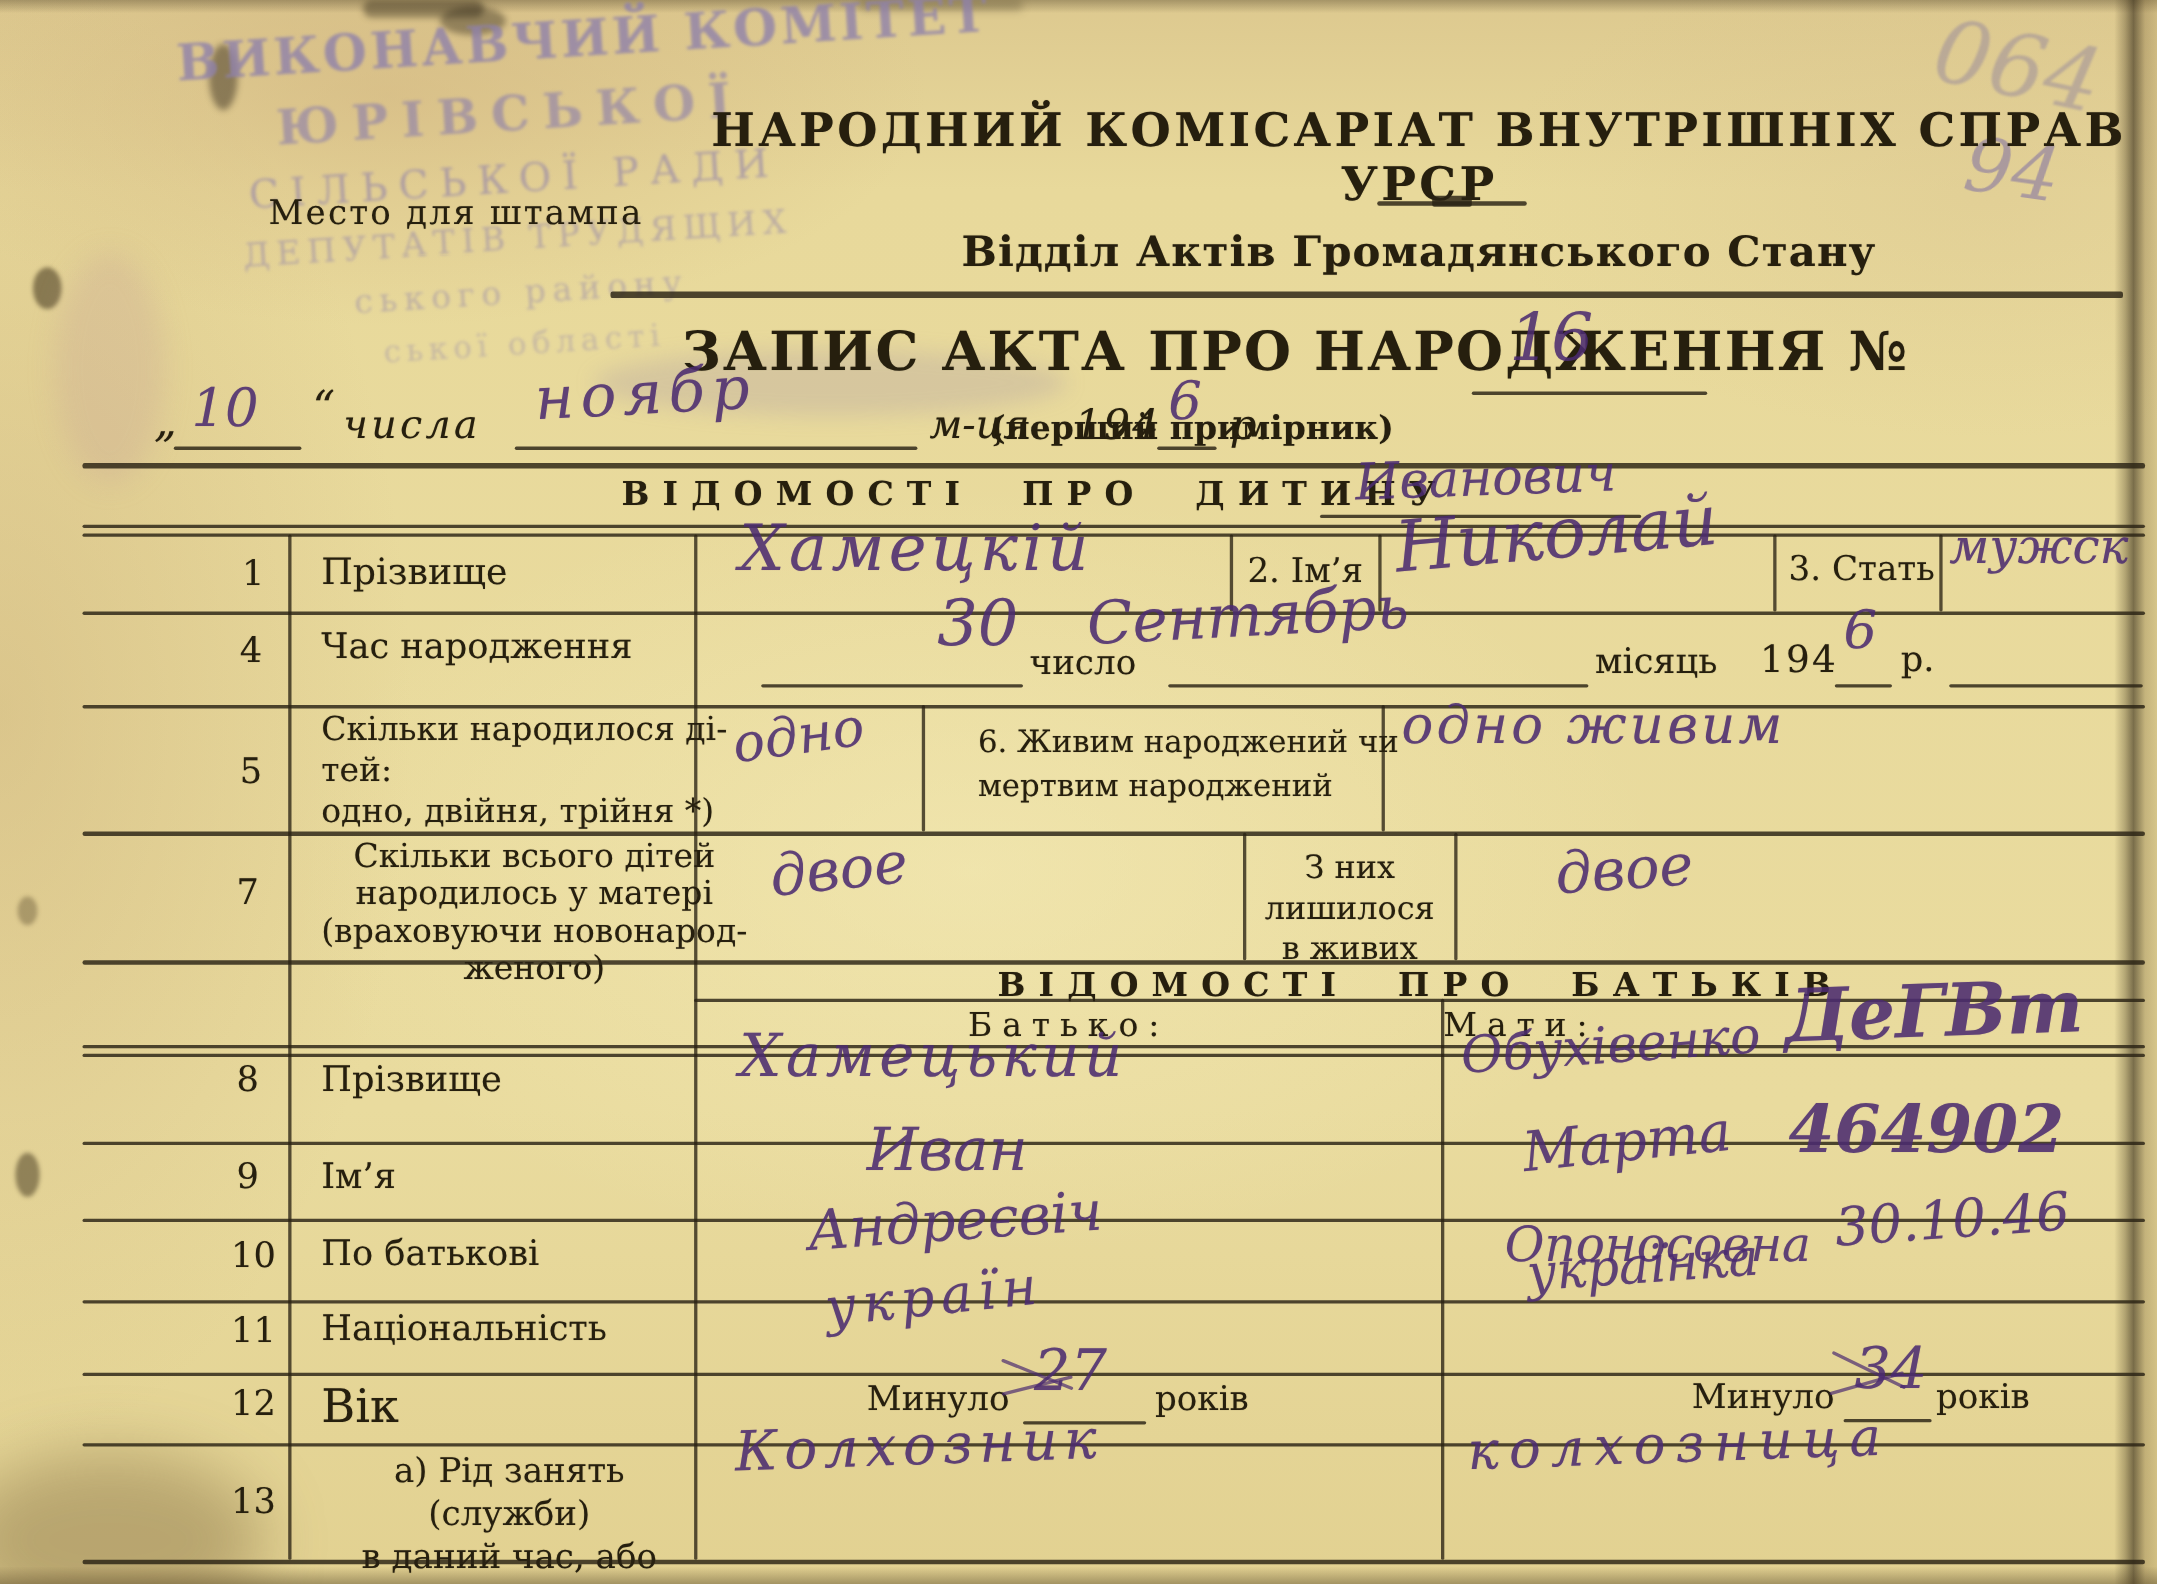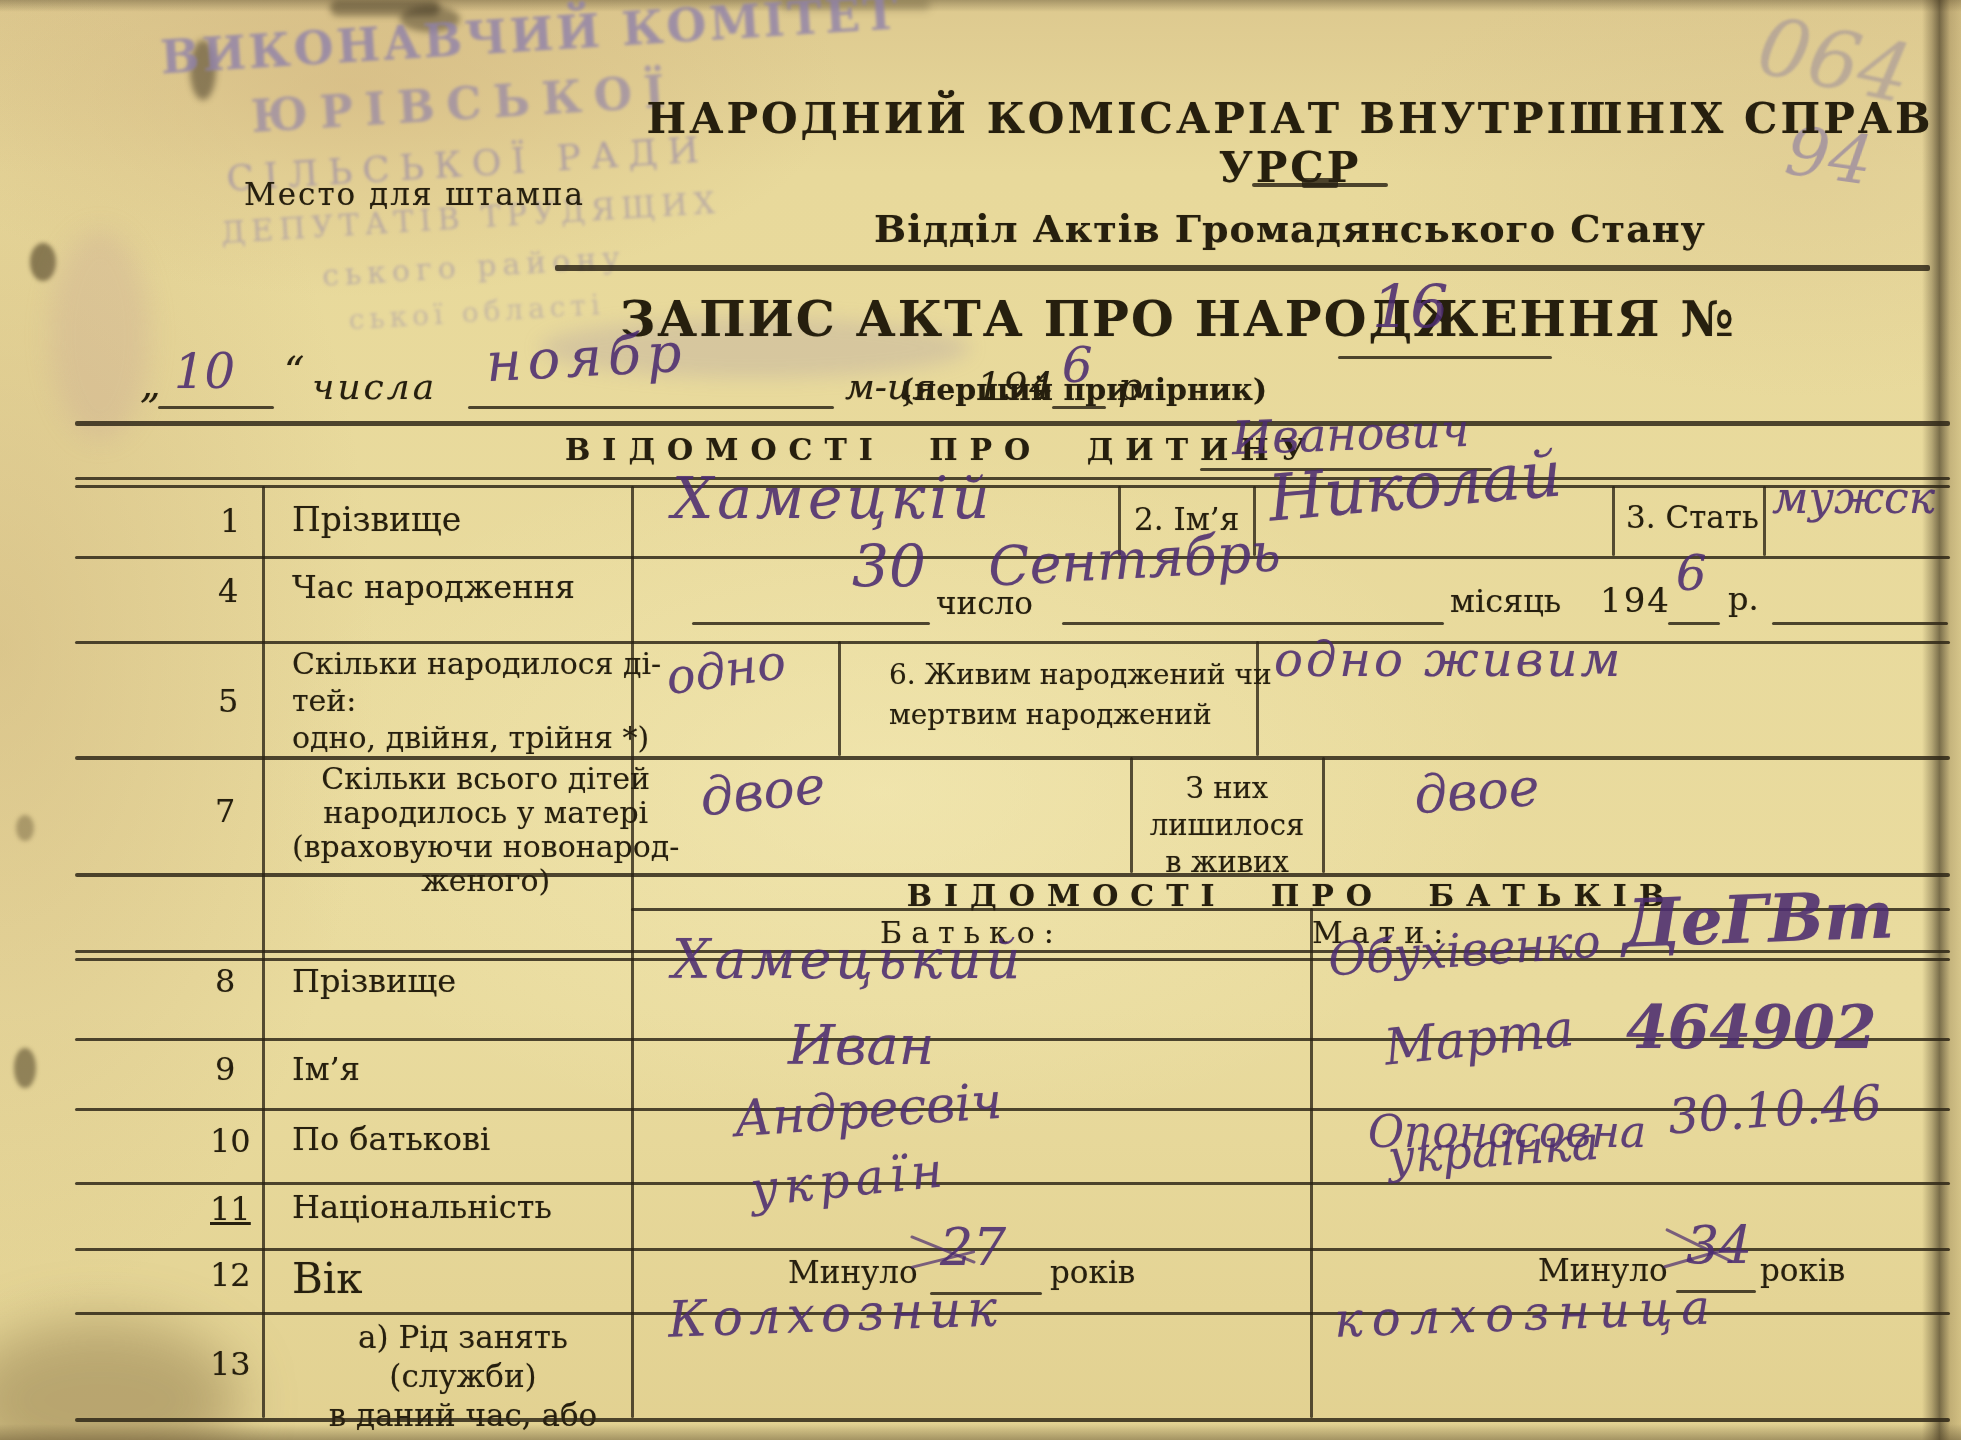--- a/index.html
+++ b/index.html
@@ -173,21 +173,21 @@
   <span class="abs hw" style="left:1626px;top:1000px;font-size:60px;font-weight:bold;">464902</span>
   <div class="abs rule" style="left:75px;top:1108px;width:1875px;height:3px;"></div>
 
   <span class="abs printed" style="left:210px;top:1122px;font-size:32px;">10</span>
   <span class="abs printed" style="left:292px;top:1120px;font-size:32px;">По батькові</span>
   <span class="abs hw" style="left:734px;top:1088px;font-size:50px;transform:rotate(-4deg);">Андреєвіч</span>
   <span class="abs hw" style="left:1368px;top:1112px;font-size:44px;">Опоносовна</span>
   <span class="abs hw" style="left:1668px;top:1088px;font-size:48px;transform:rotate(-4deg);">30.10.46</span>
   <div class="abs rule" style="left:75px;top:1182px;width:1875px;height:3px;"></div>
 
-  <span class="abs printed" style="left:210px;top:1190px;font-size:32px;text-decoration:underline;">11</span>
+  <span class="abs printed" style="left:210px;top:1190px;font-size:32px;">11</span>
   <span class="abs printed" style="left:292px;top:1188px;font-size:32px;">Національність</span>
   <span class="abs hw" style="left:750px;top:1158px;font-size:48px;letter-spacing:6px;transform:rotate(-6deg);">україн</span>
   <span class="abs hw" style="left:1388px;top:1130px;font-size:46px;transform:rotate(-4deg);">українка</span>
   <div class="abs rule" style="left:75px;top:1248px;width:1875px;height:3px;"></div>
 
   <span class="abs printed" style="left:210px;top:1256px;font-size:32px;">12</span>
   <span class="abs printed" style="left:292px;top:1254px;font-size:42px;">Вік</span>
   <span class="abs printed" style="left:788px;top:1254px;font-size:31px;">Минуло</span>
   <span class="abs hw" style="left:940px;top:1224px;font-size:52px;">27</span>
   <div class="abs scratch" style="left:908px;top:1248px;width:70px;transform:rotate(22deg);"></div>

